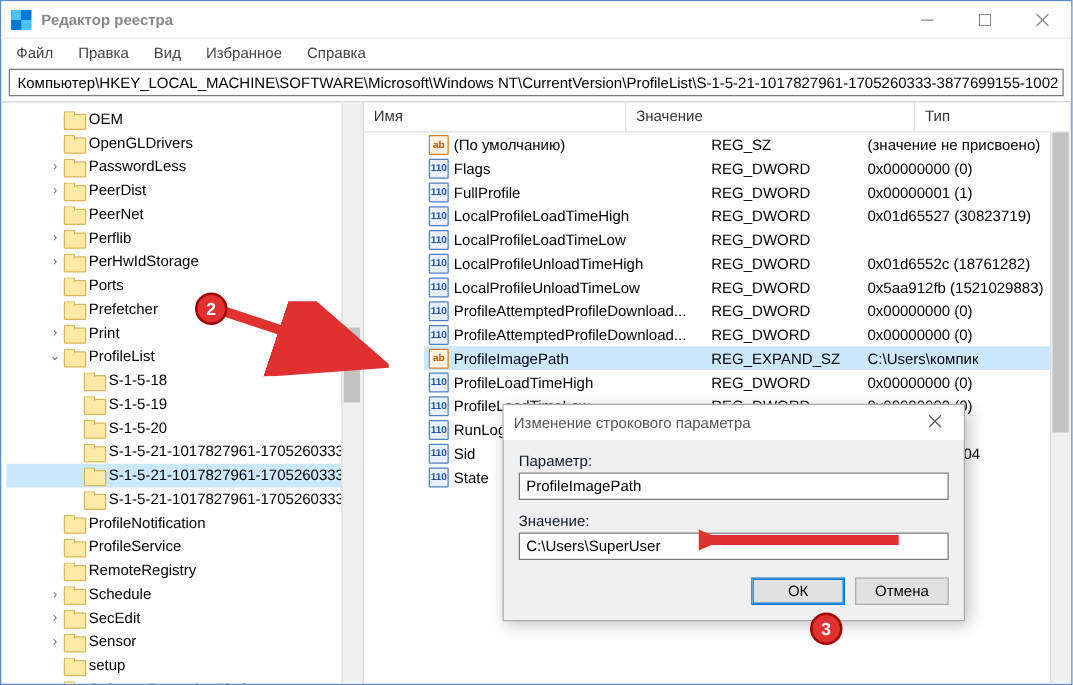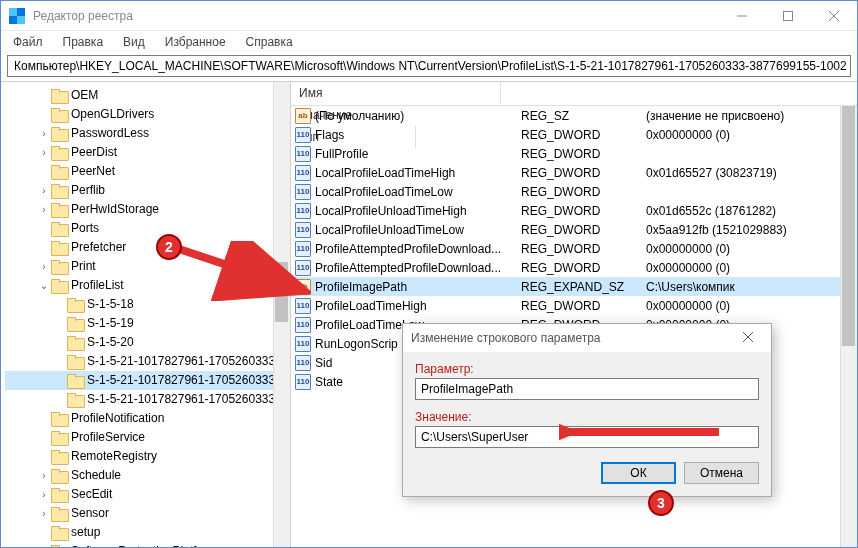--- a/index.html
+++ b/index.html
@@ -27,63 +27,63 @@
     width: 16px; height: 16px;
     background: #0078d7;
     margin-right: 8px;
     display: flex; flex-wrap: wrap;
   }
   .titlebar .app-icon span { width:50%; height:50%; }
   .titlebar .app-icon span:nth-child(1){background:#4cc2ff;}
   .titlebar .app-icon span:nth-child(2){background:#0078d7;}
   .titlebar .app-icon span:nth-child(3){background:#0078d7;}
   .titlebar .app-icon span:nth-child(4){background:#4cc2ff;}
-  .titlebar .title { color:#888; font-size:12px; flex:1; }
+  .titlebar .title { color:#888; font-size:12px; flex:1;font-weight:bold; }
   .winbtns { display:flex; }
   .winbtn { width:46px; height:30px; display:flex; align-items:center; justify-content:center; color:#888;}
   .winbtn svg { width:10px; height:10px; }
   .menubar { height:22px; display:flex; align-items:center; padding:0 4px; gap:4px; font-size:12px;}
   .menuitem { padding:2px 8px; color:#444;}
   .addressbar { margin:2px 6px 4px 6px; border:1px solid #7a7a7a; padding:3px 6px; font-size:12px; background:#fff; white-space:nowrap; overflow:hidden;}
   .splitter-layout { display:flex; height:calc(100% - 30px - 22px - 28px); border-top:1px solid #d0d0d0;}
   .tree-pane { width:290px; border-right:1px solid #d0d0d0; overflow:hidden; padding:4px 0 4px 4px;}
   .list-pane { flex:1; overflow:hidden; position:relative;}
   .tree { font-size:12px; line-height:19px; }
   .tree-row { display:flex; align-items:center; height:19px; white-space:nowrap; overflow:hidden;}
   .tree-row.selected { background:#cce8ff; }
   .expander { width:14px; text-align:center; color:#666; font-size:10px; cursor:pointer;}
   .expander.blank { visibility:hidden; }
   .folder-icon { width:16px; height:13px; margin-right:4px; position:relative; }
   .folder-icon::before { content:""; position:absolute; left:0; top:2px; width:16px; height:11px; background:#ffe9a6; border:1px solid #d9b65a; border-radius:1px;}
   .folder-icon::after { content:""; position:absolute; left:0; top:0; width:7px; height:3px; background:#ffe9a6; border:1px solid #d9b65a; border-bottom:none; border-radius:1px 1px 0 0;}
   .ind { display:inline-block; }
-  .list-header { display:flex; height:24px; background:#fff; border-bottom:1px solid #e0e0e0; font-size:12px;flex-direction:column;}
+  .list-header { display:flex; height:24px; background:#fff; border-bottom:1px solid #e0e0e0; font-size:12px;}
   .list-header .col { padding:4px 8px; border-right:1px solid #e0e0e0; color:#333;}
   .col-name { width:210px; }
   .col-type { width:125px; }
   .col-value { flex:1; }
-  .list-body { overflow:hidden; }
+  .list-body { overflow:hidden;padding-left:48px; }
   .list-row { display:flex; height:19px; align-items:center; font-size:12px; padding-left:4px;}
   .list-row.selected { background:#cce8ff; }
   .val-icon { width:16px; height:16px; margin-right:4px; display:flex; align-items:center; justify-content:center; font-size:8px; font-weight:bold; border:1px solid; border-radius:1px;}
   .val-icon.str { background:#fff4e0; border-color:#d08030; color:#c05000;}
   .val-icon.bin { background:#e8f0ff; border-color:#5080c0; color:#2050a0;}
   .list-row .c-name { width:206px; overflow:hidden; text-overflow:ellipsis; white-space:nowrap;}
   .list-row .c-type { width:125px; }
   .list-row .c-value { flex:1; overflow:hidden; white-space:nowrap;}
   .dialog {
     position:absolute; left:401px; top:322px; width:370px;
     background:#f0f0f0; border:1px solid #aaa;
     box-shadow:3px 3px 12px rgba(0,0,0,0.25);
     z-index:50;
   }
   .dialog-title { height:28px; display:flex; align-items:center; padding:0 8px; background:#fff; font-size:12px; color:#555; justify-content:space-between;}
   .dialog-close { width:30px; text-align:center; color:#555;}
   .dialog-body { padding:10px 12px 12px 12px; }
-  .dlabel { font-size:12px; margin-bottom:2px; color:#b91c1c;}
+  .dlabel { font-size:12px; margin-bottom:2px; color:#0f172a;}
   .dinput { width:100%; border:1px solid #7a7a7a; padding:3px 5px; font-size:12px; background:#fff; margin-bottom:10px; font-family:inherit;}
   .dinput[readonly]{ background:#fff; }
   .dialog-buttons { display:flex; justify-content:flex-end; gap:8px; padding-top:4px;}
   .dbtn { min-width:75px; height:22px; border:1px solid #adadad; background:#e1e1e1; font-size:12px; font-family:inherit; padding:0 10px;}
   .dbtn.focus { border:1px solid #0078d7; box-shadow:inset 0 0 0 1px #0078d7;}
   
   .anno-badge {
     position:absolute; width:26px; height:26px; border-radius:50%;
     background:#e03030; color:#fff; font-weight:bold; font-size:14px;
     display:flex; align-items:center; justify-content:center;
@@ -308,20 +308,21 @@
         <div class="list-row">
           <span class="val-icon bin">110</span>
           <span class="c-name">Flags</span>
           <span class="c-type">REG_DWORD</span>
           <span class="c-value">0x00000000 (0)</span>
         </div>
         <div class="list-row">
           <span class="val-icon bin">110</span>
           <span class="c-name">FullProfile</span>
           <span class="c-type">REG_DWORD</span>
+          <span class="c-value">0x00000001 (1)</span>
         </div>
         <div class="list-row">
           <span class="val-icon bin">110</span>
           <span class="c-name">LocalProfileLoadTimeHigh</span>
           <span class="c-type">REG_DWORD</span>
           <span class="c-value">0x01d65527 (30823719)</span>
         </div>
         <div class="list-row">
           <span class="val-icon bin">110</span>
           <span class="c-name">LocalProfileLoadTimeLow</span>

